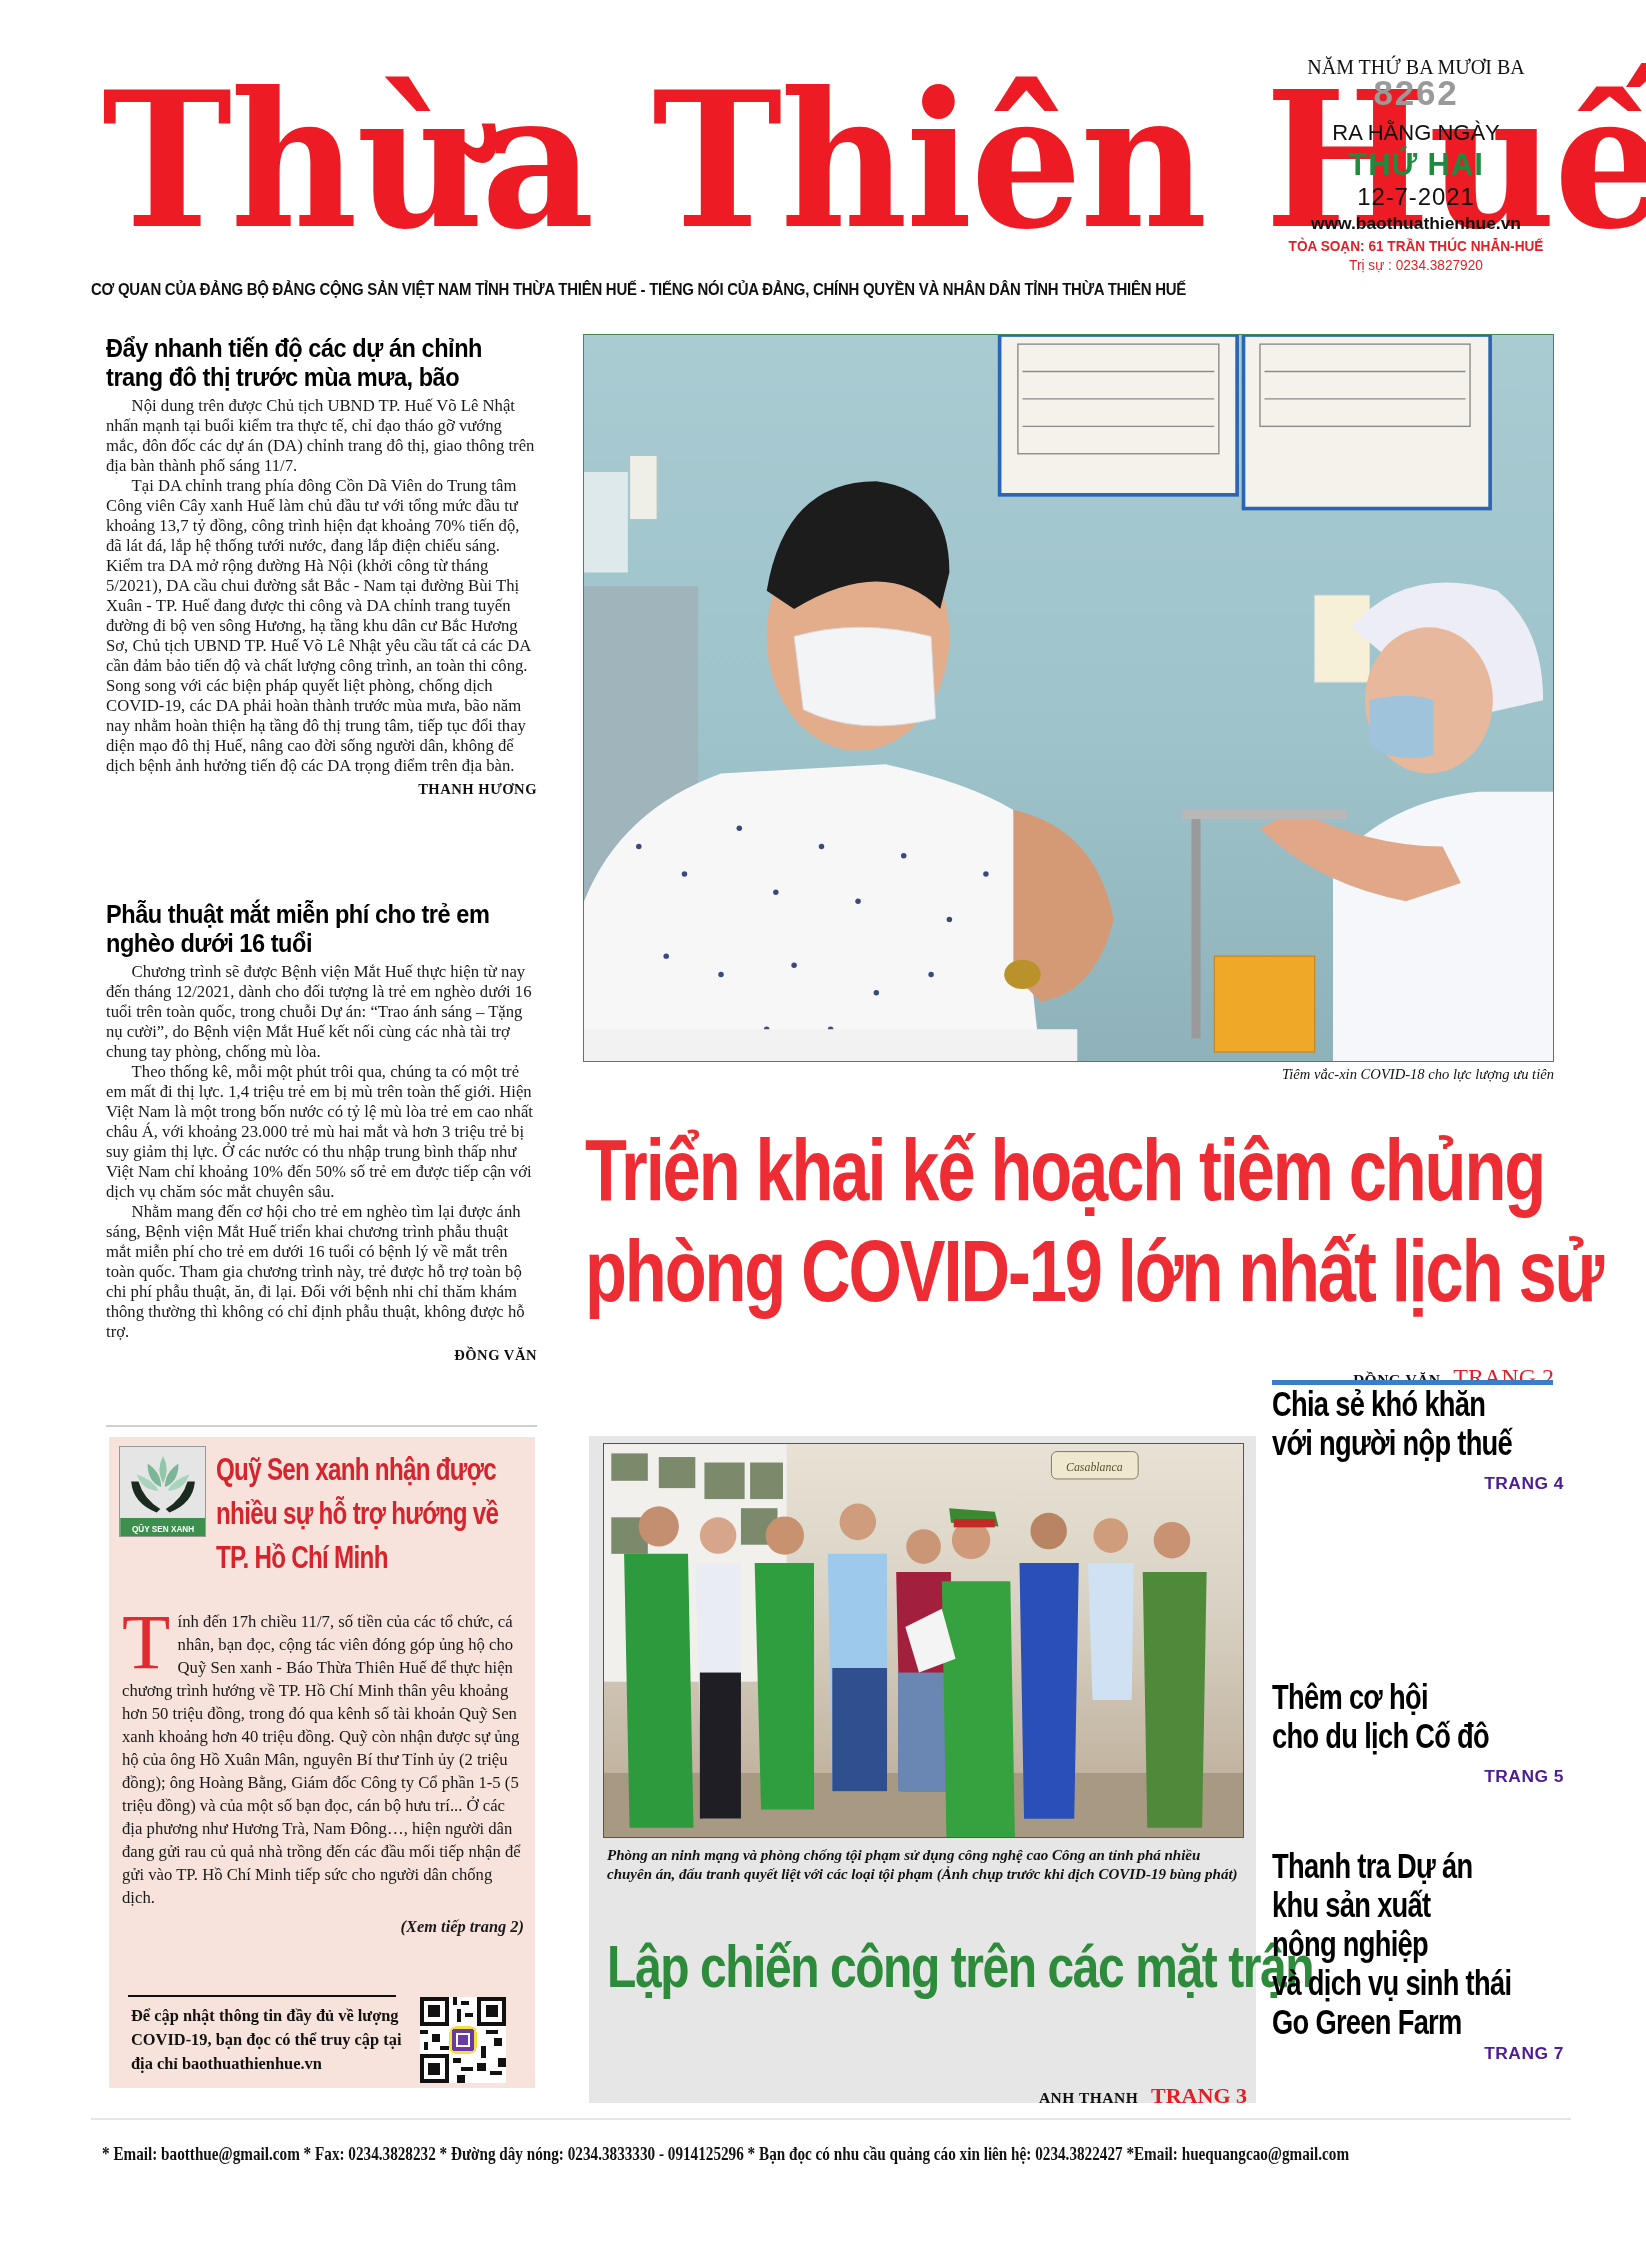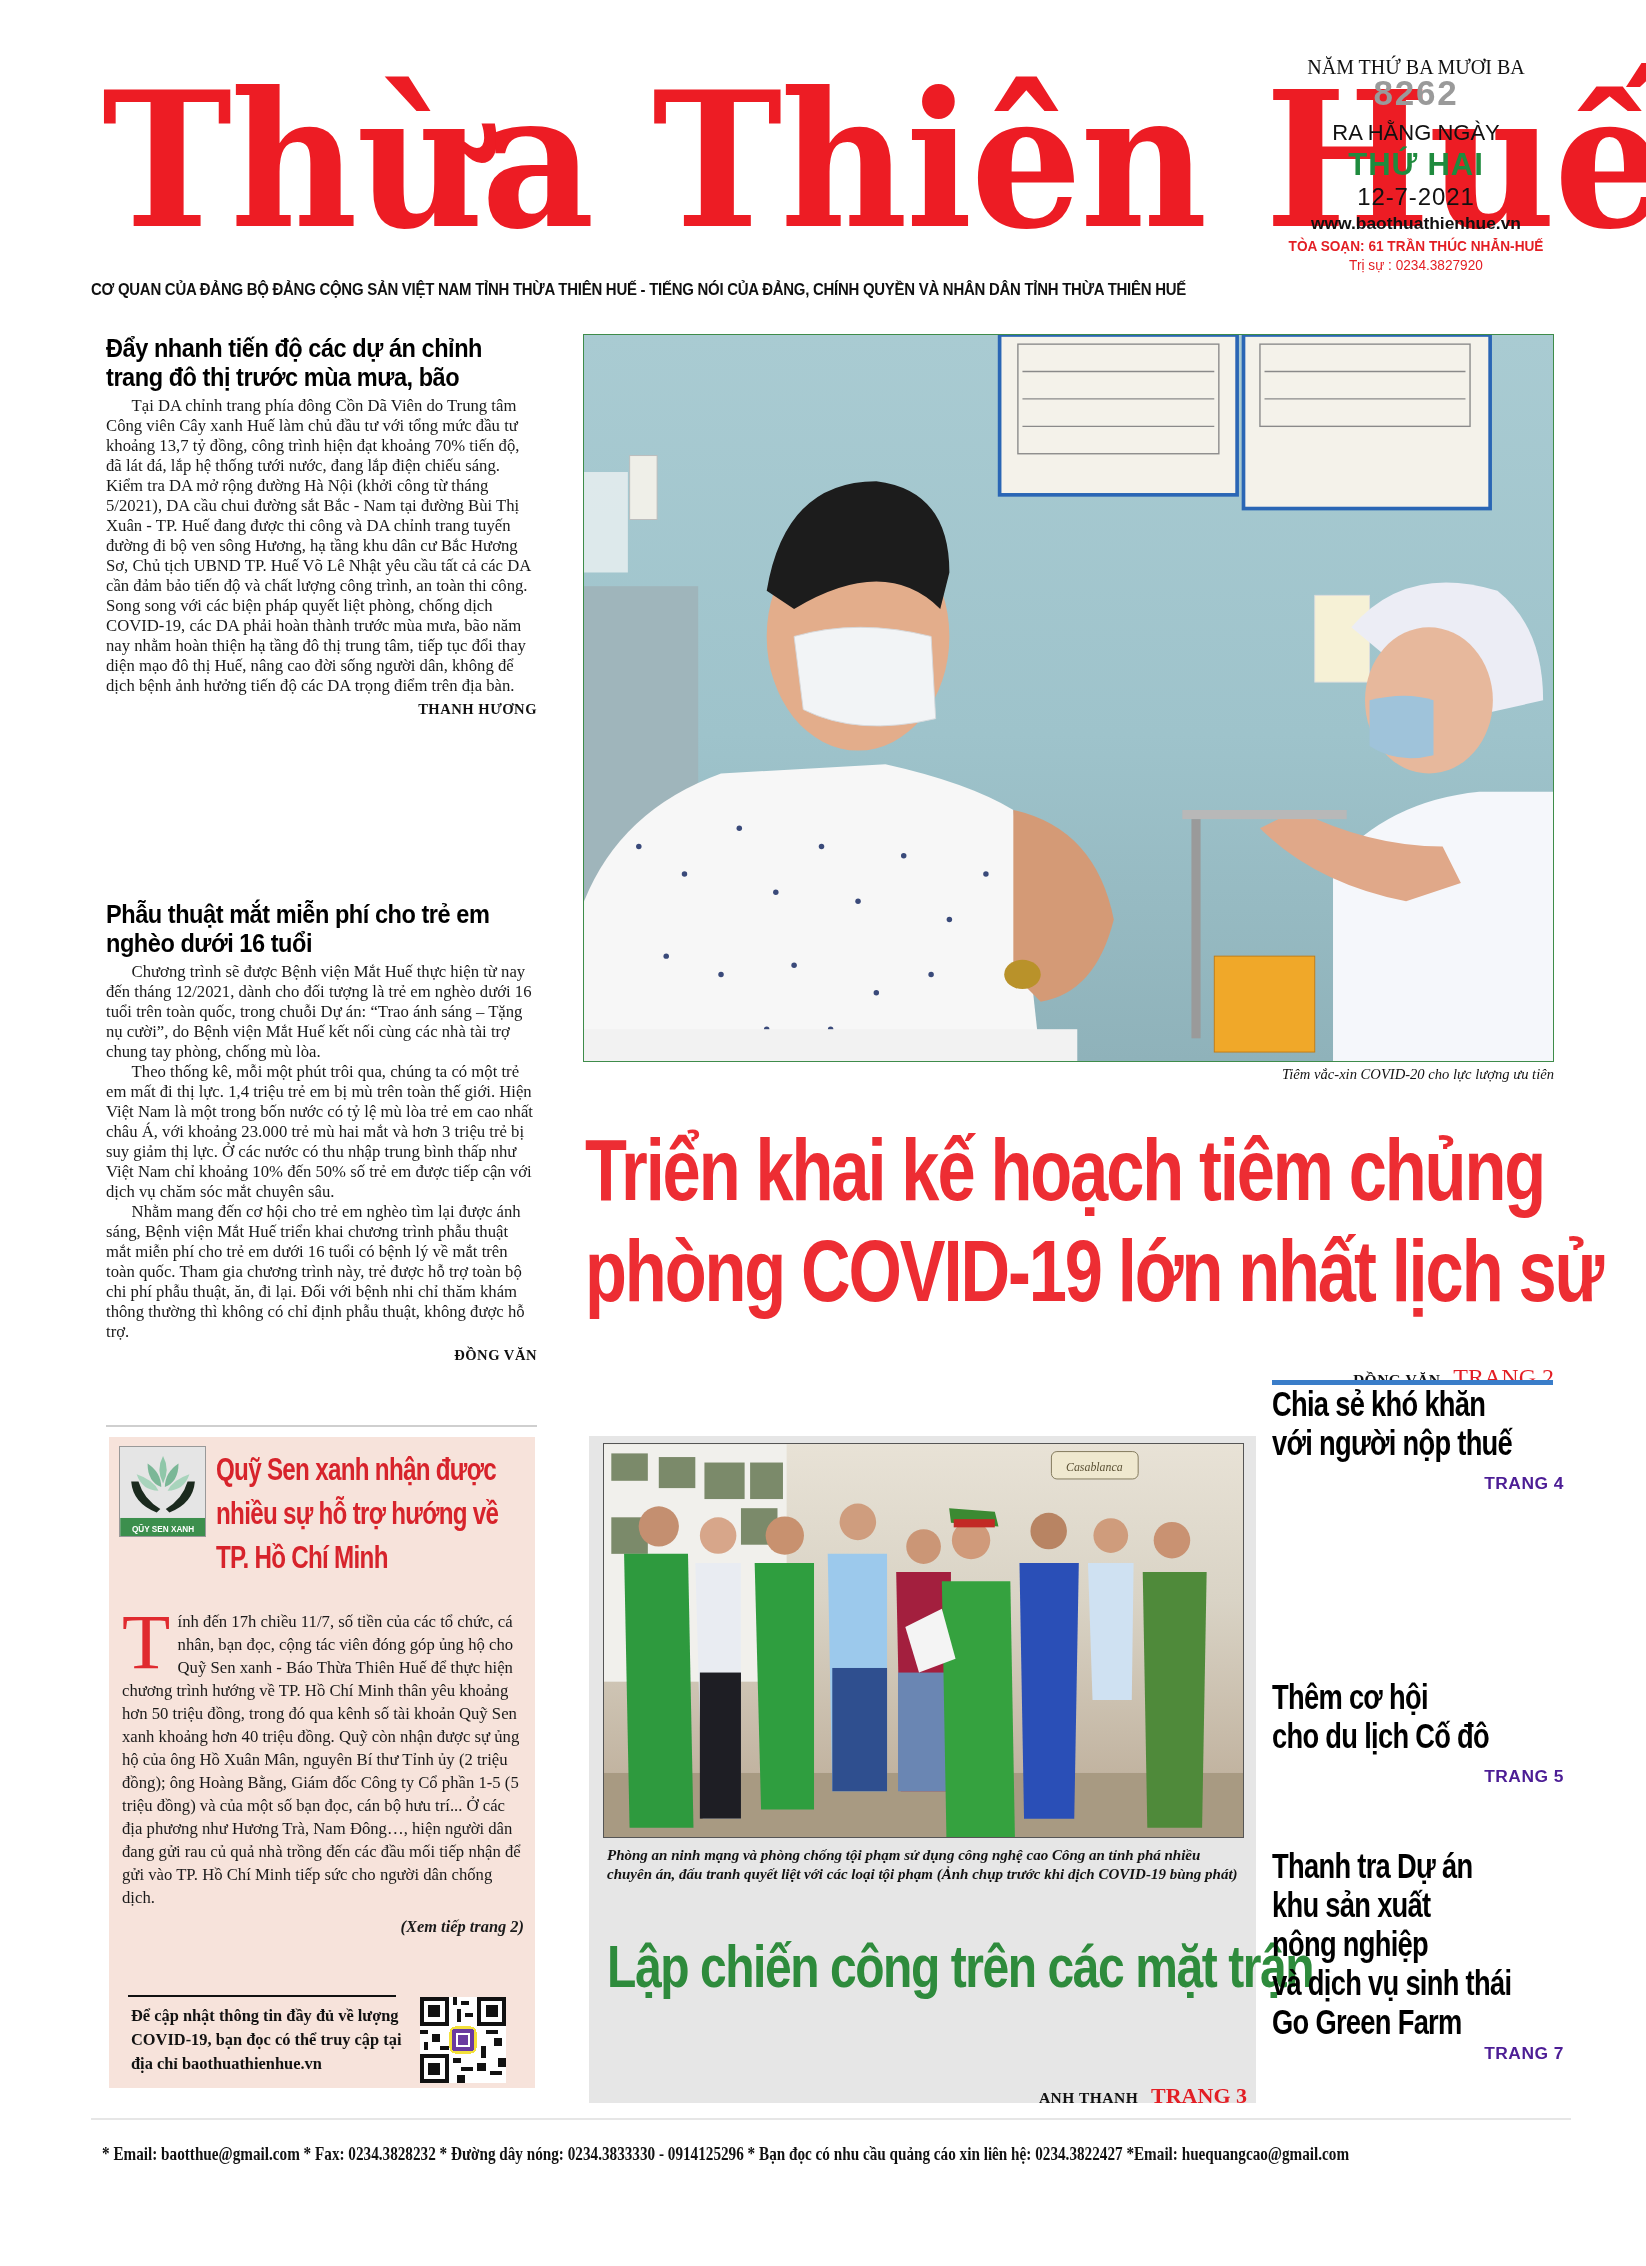--- a/index.html
+++ b/index.html
@@ -118,20 +118,21 @@
   <div class="issue-day">THỨ HAI</div>
   <div class="issue-date">12-7-2021</div>
   <div class="issue-web">www.baothuathienhue.vn</div>
   <div class="issue-addr">TÒA SOẠN: 61 TRẦN THÚC NHẪN-HUẾ</div>
   <div class="issue-phone">Trị sự : 0234.3827920</div>
 </div>
 
 <div class="abs col-left" style="top:334px;">
   <div class="headline-black">Đẩy nhanh tiến độ các dự án chỉnh trang đô thị trước mùa mưa, bão</div>
   <div class="body-text" style="margin-top:3.7px;">
+    <p>Nội dung trên được Chủ tịch UBND TP. Huế Võ Lê Nhật nhấn mạnh tại buổi kiểm tra thực tế, chỉ đạo tháo gỡ vướng mắc, đôn đốc các dự án (DA) chỉnh trang đô thị, giao thông trên địa bàn thành phố sáng 11/7.</p>
     <p>Tại DA chỉnh trang phía đông Cồn Dã Viên do Trung tâm Công viên Cây xanh Huế làm chủ đầu tư với tổng mức đầu tư khoảng 13,7 tỷ đồng, công trình hiện đạt khoảng 70% tiến độ, đã lát đá, lắp hệ thống tưới nước, đang lắp điện chiếu sáng. Kiểm tra DA mở rộng đường Hà Nội (khởi công từ tháng 5/2021), DA cầu chui đường sắt Bắc - Nam tại đường Bùi Thị Xuân - TP. Huế đang được thi công và DA chỉnh trang tuyến đường đi bộ ven sông Hương, hạ tầng khu dân cư Bắc Hương Sơ, Chủ tịch UBND TP. Huế Võ Lê Nhật yêu cầu tất cả các DA cần đảm bảo tiến độ và chất lượng công trình, an toàn thi công. Song song với các biện pháp quyết liệt phòng, chống dịch COVID-19, các DA phải hoàn thành trước mùa mưa, bão năm nay nhằm hoàn thiện hạ tầng đô thị trung tâm, tiếp tục đổi thay diện mạo đô thị Huế, nâng cao đời sống người dân, không để dịch bệnh ảnh hưởng tiến độ các DA trọng điểm trên địa bàn.</p>
   </div>
   <div class="byline">THANH HƯƠNG</div>
 </div>
 
 <div class="abs col-left" style="top:900px;">
   <div class="headline-black">Phẫu thuật mắt miễn phí cho trẻ em nghèo dưới 16 tuổi</div>
   <div class="body-text" style="margin-top:3.7px;">
     <p>Chương trình sẽ được Bệnh viện Mắt Huế thực hiện từ nay đến tháng 12/2021, dành cho đối tượng là trẻ em nghèo dưới 16 tuổi trên toàn quốc, trong chuỗi Dự án: “Trao ánh sáng – Tặng nụ cười”, do Bệnh viện Mắt Huế kết nối cùng các nhà tài trợ chung tay phòng, chống mù lòa.</p>
     <p>Theo thống kê, mỗi một phút trôi qua, chúng ta có một trẻ em mất đi thị lực. 1,4 triệu trẻ em bị mù trên toàn thế giới. Hiện Việt Nam là một trong bốn nước có tỷ lệ mù lòa trẻ em cao nhất châu Á, với khoảng 23.000 trẻ mù hai mắt và hơn 3 triệu trẻ bị suy giảm thị lực. Ở các nước có thu nhập trung bình thấp như Việt Nam chỉ khoảng 10% đến 50% số trẻ em được tiếp cận với dịch vụ chăm sóc mắt chuyên sâu.</p>
@@ -192,21 +193,21 @@
         <circle cx="440" cy="590" r="3"></circle>
     </g>
     <path d="M470,520 Q560,540 580,640 Q560,720 500,730 L470,700 Z" fill="#d49a76"></path>
     <ellipse cx="300" cy="330" rx="100" ry="125" fill="#e3ad8b"></ellipse>
     <path d="M200,280 Q220,160 320,160 Q400,170 400,260 L390,300 Q330,240 230,300 Z" fill="#1c1c1c"></path>
     <path d="M230,330 Q300,310 380,330 L385,420 Q300,440 240,410 Z" fill="#f2f4f6" stroke="#d5d8dc"></path>
     <ellipse cx="480" cy="700" rx="20" ry="16" fill="#b9922a"></ellipse>
     <rect x="0" y="760" width="540" height="37" fill="#f2f2f2"></rect>
   </svg>
 </div>
-<div class="abs photo-caption" style="left:585px; top:1066px; width:969px;">Tiêm vắc-xin COVID-20 cho lực lượng ưu tiên</div>
+<div class="abs photo-caption" style="left:585px; top:1066px; width:969px;">Tiêm vắc-xin COVID-18 cho lực lượng ưu tiên</div>
 
 <div class="abs main-headline">
   <div>Triển khai kế hoạch tiêm chủng</div>
   <div>phòng COVID-19 lớn nhất lịch sử</div>
 </div>
 <div class="abs page-ref" style="left:1170px; top:1343px; width:384px; text-align:right;">
   <span class="author">ĐỒNG VĂN</span>
   <span class="page-red">TRANG 2</span>
 </div>
 <div class="abs rule-blue" style="left:1272px; top:1380px; width:281px;"></div>

